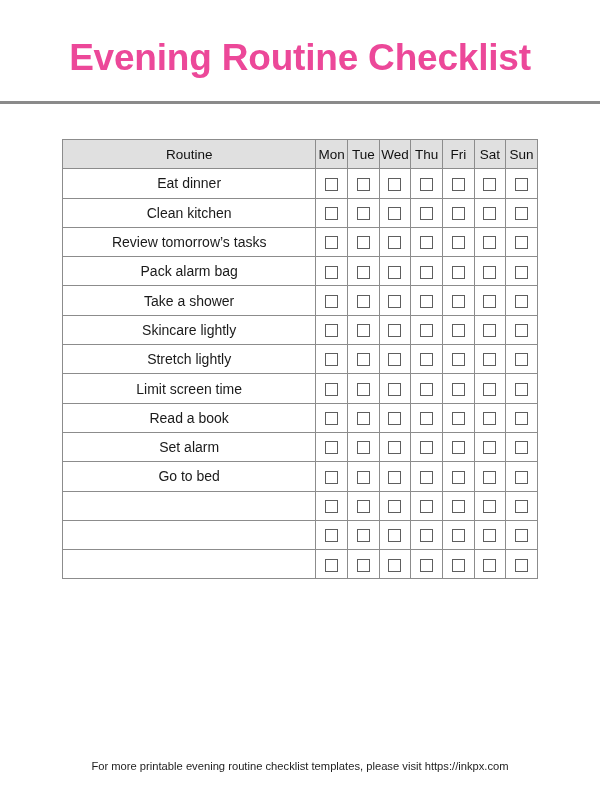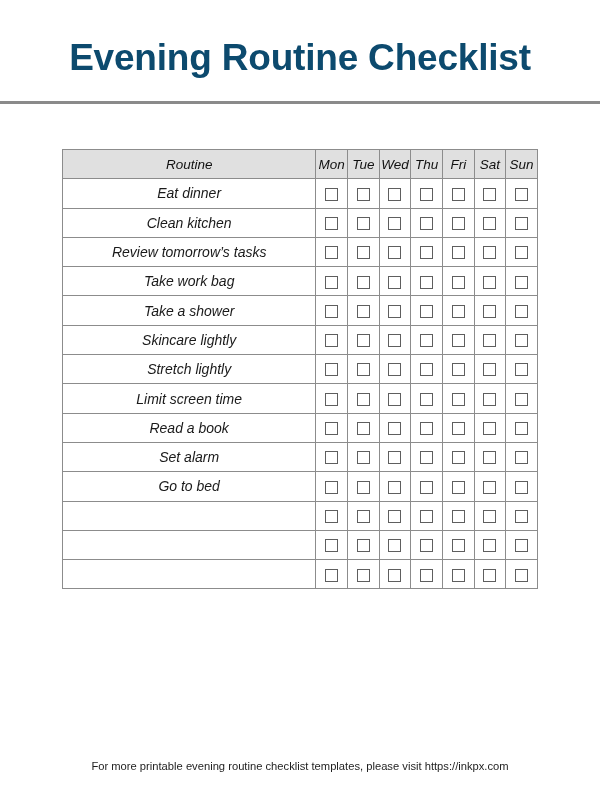--- a/index.html
+++ b/index.html
@@ -22,34 +22,33 @@
   }
   .title-area {
     padding-top: 36px;
     text-align: center;
   }
   .page-title {
     font-size: 37px;
     font-weight: bold;
     letter-spacing: -0.2px;
     line-height: 44px;
-    color: #0c4a6e;
+    color: #ec4899;
     margin: 0;
     font-family: "Liberation Sans", sans-serif;
   }
   .title-divider {
     width: 600px;
     height: 3px;
     background: #8a8a8a;
     margin-top: 21px;
   }
   .table-wrap {
-    margin: 45px auto 0 auto;
+    margin: 35px auto 0 auto;
     width: 476px;
-    font-style: italic;
   }
   table.checklist {
     border-collapse: collapse;
     width: 476px;
     table-layout: fixed;
     border: 1.5px solid #7d7d7d;
   }
   table.checklist th,
   table.checklist td {
     border: 1px solid #8c8c8c;
@@ -147,21 +146,21 @@
             <td class="routine-cell">Review tomorrow’s tasks</td>
             <td class="check-cell"><span class="checkbox"></span></td>
             <td class="check-cell"><span class="checkbox"></span></td>
             <td class="check-cell"><span class="checkbox"></span></td>
             <td class="check-cell"><span class="checkbox"></span></td>
             <td class="check-cell"><span class="checkbox"></span></td>
             <td class="check-cell"><span class="checkbox"></span></td>
             <td class="check-cell"><span class="checkbox"></span></td>
           </tr>
           <tr>
-            <td class="routine-cell">Take work bag</td>
+            <td class="routine-cell">Pack alarm bag</td>
             <td class="check-cell"><span class="checkbox"></span></td>
             <td class="check-cell"><span class="checkbox"></span></td>
             <td class="check-cell"><span class="checkbox"></span></td>
             <td class="check-cell"><span class="checkbox"></span></td>
             <td class="check-cell"><span class="checkbox"></span></td>
             <td class="check-cell"><span class="checkbox"></span></td>
             <td class="check-cell"><span class="checkbox"></span></td>
           </tr>
           <tr>
             <td class="routine-cell">Take a shower</td>

